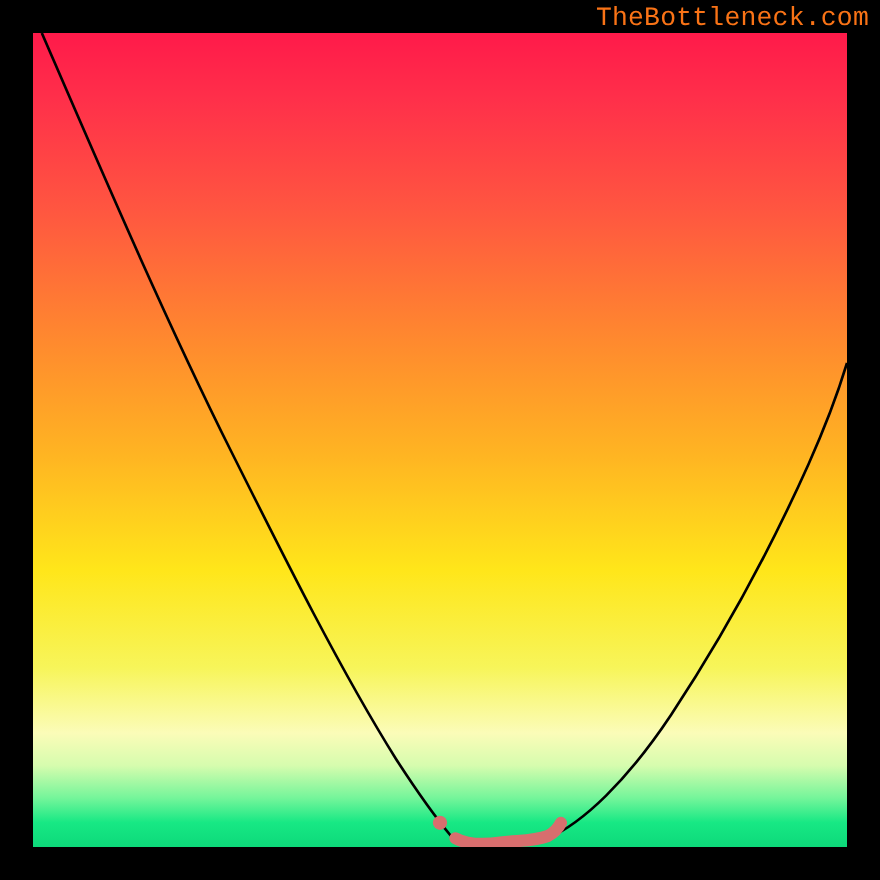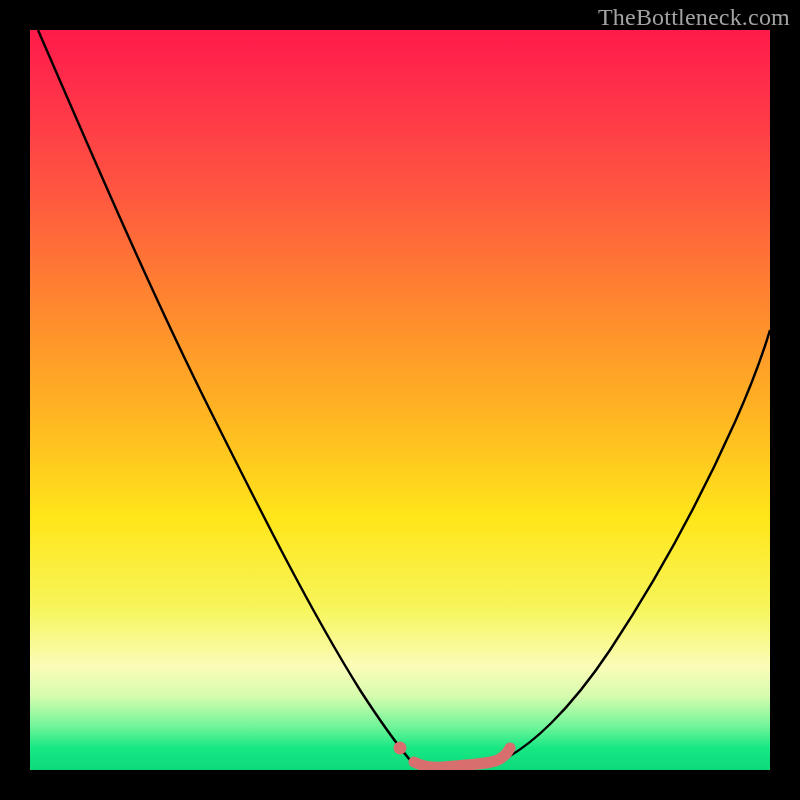--- a/index.html
+++ b/index.html
@@ -16,25 +16,25 @@
     left: 0;
     top: 0;
     width: 800px;
     height: 800px;
     background: #000;
   }
   .watermark {
     position: absolute;
     top: 4px;
     right: 10px;
-    color: #a3a3a3;
+    color: #f97316;
     font-size: 24px;
     font-weight: 400;
     letter-spacing: 0.2px;
-    font-family: Liberation Serif, serif;
+    font-family: Liberation Mono, monospace;
   }
   .plot {
     position: absolute;
     left: 30px;
     top: 30px;
     width: 740px;
     height: 740px;
     background: linear-gradient(to bottom,
       #ff1a4a 0%,
       #ff2f4a 8%,

